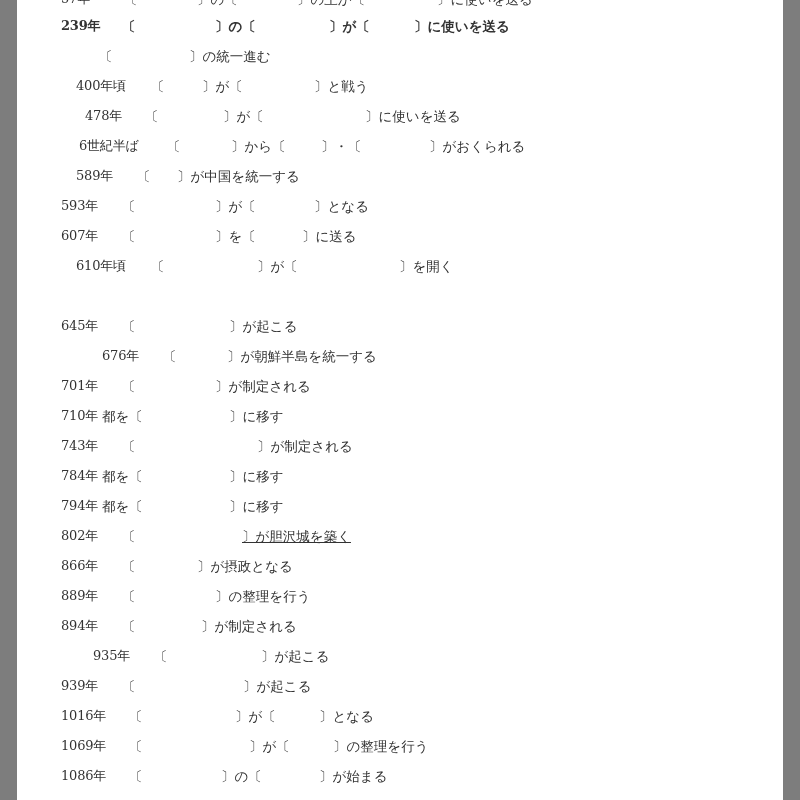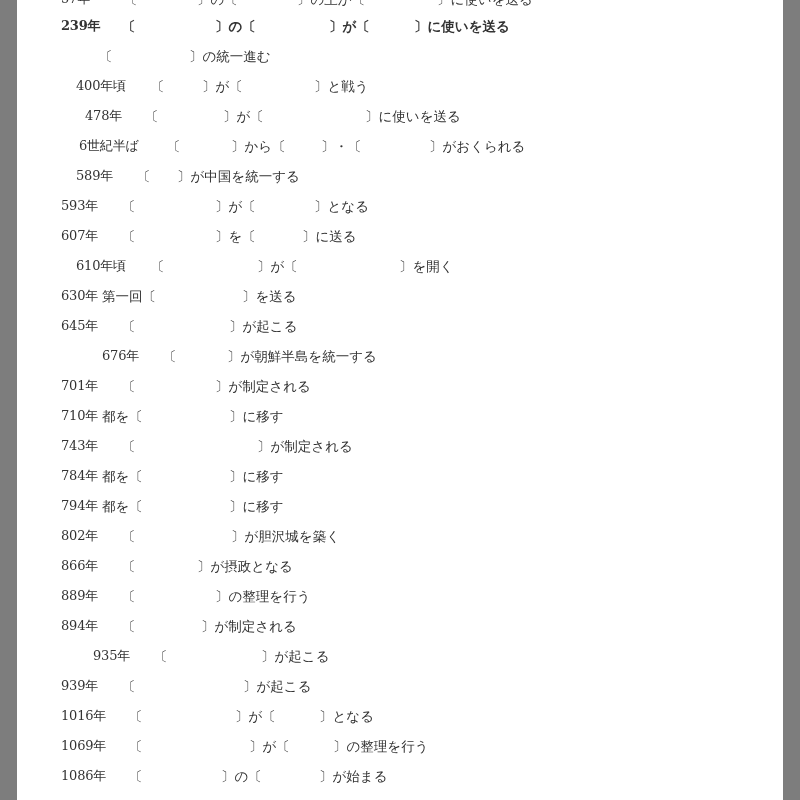--- a/index.html
+++ b/index.html
@@ -81,25 +81,20 @@
       <span class="seg br" style="left: 105px;">〔</span>
       <span class="seg txt" style="left: 198px;">〕を〔</span>
       <span class="seg txt" style="left: 285px;">〕に送る</span>
     </div>
     <div class="row" style="top: 256px;">
       <span class="seg year" style="left: 59px;">610年頃</span>
       <span class="seg br" style="left: 134px;">〔</span>
       <span class="seg txt" style="left: 240px;">〕が〔</span>
       <span class="seg txt" style="left: 382px;">〕を開く</span>
     </div>
-    <div class="row" style="top: 286px;">
-      <span class="seg year" style="left: 44px;">630年</span>
-      <span class="seg txt" style="left: 85px;">第一回〔</span>
-      <span class="seg txt" style="left: 225px;">〕を送る</span>
-    </div>
     <div class="row" style="top: 316px;">
       <span class="seg year" style="left: 44px;">645年</span>
       <span class="seg br" style="left: 105px;">〔</span>
       <span class="seg txt" style="left: 212px;">〕が起こる</span>
     </div>
     <div class="row" style="top: 346px; margin-left: 26px;">
       <span class="seg year" style="left: 59px;">676年</span>
       <span class="seg br" style="left: 120px;">〔</span>
       <span class="seg txt" style="left: 184px;">〕が朝鮮半島を統一する</span>
     </div>
@@ -124,21 +119,21 @@
       <span class="seg txt" style="left: 212px;">〕に移す</span>
     </div>
     <div class="row" style="top: 496px;">
       <span class="seg year" style="left: 44px;">794年</span>
       <span class="seg txt" style="left: 85px;">都を〔</span>
       <span class="seg txt" style="left: 212px;">〕に移す</span>
     </div>
     <div class="row" style="top: 526px;">
       <span class="seg year" style="left: 44px;">802年</span>
       <span class="seg br" style="left: 105px;">〔</span>
-      <span class="seg txt" style="left: 214px;">〕が胆沢城を築く</span>
+      <span class="seg txt" style="left: 225px; text-decoration: underline;">〕が胆沢城を築く</span>
     </div>
     <div class="row" style="top: 556px;">
       <span class="seg year" style="left: 44px;">866年</span>
       <span class="seg br" style="left: 105px;">〔</span>
       <span class="seg txt" style="left: 180px;">〕が摂政となる</span>
     </div>
     <div class="row" style="top: 586px;">
       <span class="seg year" style="left: 44px;">889年</span>
       <span class="seg br" style="left: 105px;">〔</span>
       <span class="seg txt" style="left: 198px;">〕の整理を行う</span>

